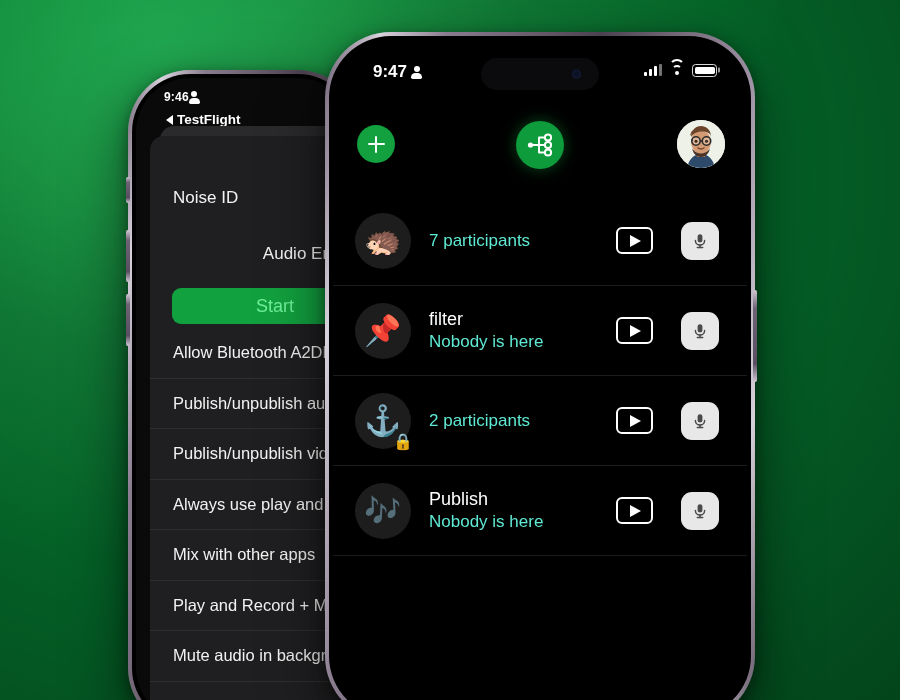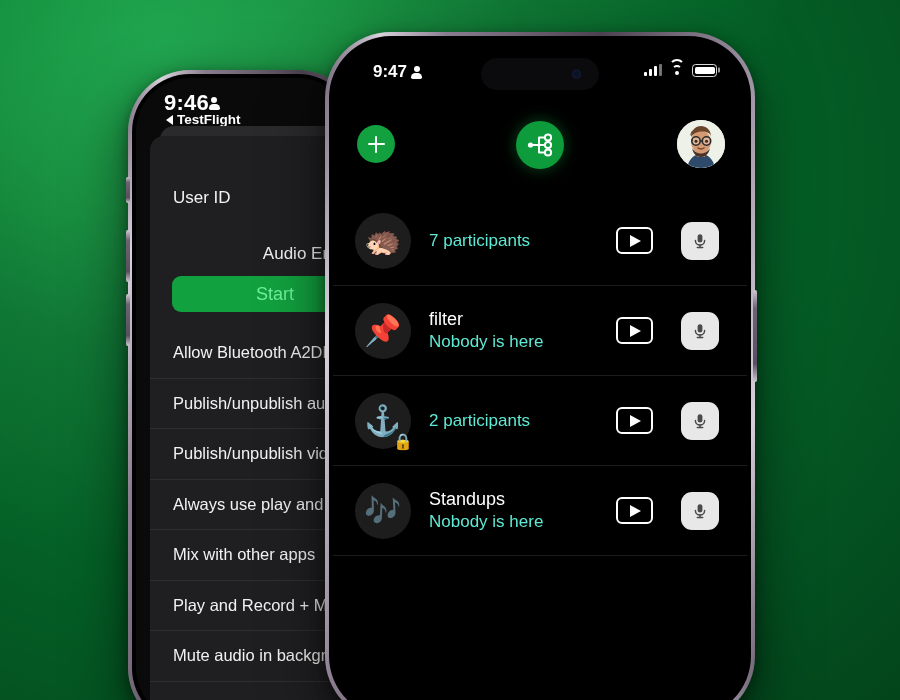--- a/index.html
+++ b/index.html
@@ -49,21 +49,21 @@
 
   
   #phone-left { left:128px; top:70px; width:232px; height:660px; z-index:1; }
   #phone-left .screen { background:#0a0a0a; }
   .l-status {
     position:absolute; left:0; top:10px; width:100%;
     color:#fff;
   }
   .l-time {
     position:absolute; left:28px; top:2px;
-    font-size:22px; font-weight:700; letter-spacing:0.2px;
+    font-size:12px; font-weight:700; letter-spacing:0.2px;
     display:flex; align-items:center; 
   }
   .person-glyph { display:inline-block; width:11px; height:13px; position:relative; }
   .person-glyph::before {
     content:""; position:absolute; left:2.5px; top:0; width:6px; height:6px;
     border-radius:50%; background:#fff;
   }
   .person-glyph::after {
     content:""; position:absolute; left:0; top:7px; width:11px; height:6px;
     border-radius:5px 5px 2px 2px; background:#fff;
@@ -92,21 +92,21 @@
   }
   .l-userid {
     position:absolute; left:23px; top:52px;
     color:#f2f2f2; font-size:17px;
   }
   .l-audioeng {
     position:absolute; right:8px; top:108px;
     color:#f2f2f2; font-size:17px; white-space:nowrap;
   }
   .l-start {
-    position:absolute; left:22px; right:-6px; top:140px; height:36px;
+    position:absolute; left:22px; right:-6px; top:152px; height:36px;
     background:#12a13f; border-radius:9px;
     display:flex; align-items:center; justify-content:center;
   }
   .l-start span { color:#6ff09a; font-size:18px; font-weight:500; }
   .l-list { position:absolute; left:0; right:0; top:192px; }
   .l-row {
     height:50.5px;
     display:flex; align-items:center;
     padding-left:23px;
     border-bottom:1px solid rgba(255,255,255,0.075);
@@ -246,21 +246,21 @@
       <div class="l-back">
         <span class="tri-left"></span>
         <span>TestFlight</span>
       </div>
     </div>
 
     <div class="l-card-back"></div>
 
     <div class="l-card">
       <div class="l-title">Set</div>
-      <div class="l-userid">User ID</div>
+      <div class="l-userid">Noise ID</div>
       <div class="l-audioeng">Audio Engine</div>
       <div class="l-start">
         <span>Start</span>
       </div>
       <div class="l-list" id="left-settings-list">
           <div class="l-row">
             <span>Allow Bluetooth A2DP</span>
           </div>
           <div class="l-row">
             <span>Publish/unpublish aud</span>
@@ -403,21 +403,21 @@
               <rect x="6.6" y="2.2" width="4.8" height="8.4" rx="2.4" fill="#4a4a4a"></rect>
               <path d="M4.4 8.4 a4.6 4.6 0 0 0 9.2 0" stroke="#4a4a4a" stroke-width="1.5" fill="none" stroke-linecap="round"></path>
               <path d="M9 13 v2.6" stroke="#4a4a4a" stroke-width="1.5" stroke-linecap="round"></path>
               <path d="M6.3 15.6 h5.4" stroke="#4a4a4a" stroke-width="1.5" stroke-linecap="round"></path>
             </svg>
           </div>
         </div>
         <div class="r-row">
           <div class="r-avatar">🎶</div>
           <div class="r-text">
-            <div class="r-name">Standups</div>
+            <div class="r-name">Publish</div>
             <div class="r-sub">Nobody is here</div>
           </div>
           <div class="vid-btn">
             <i></i>
           </div>
           <div class="mic-btn">
             <svg width="18" height="18" viewBox="0 0 18 18">
               <rect x="6.6" y="2.2" width="4.8" height="8.4" rx="2.4" fill="#4a4a4a"></rect>
               <path d="M4.4 8.4 a4.6 4.6 0 0 0 9.2 0" stroke="#4a4a4a" stroke-width="1.5" fill="none" stroke-linecap="round"></path>
               <path d="M9 13 v2.6" stroke="#4a4a4a" stroke-width="1.5" stroke-linecap="round"></path>

